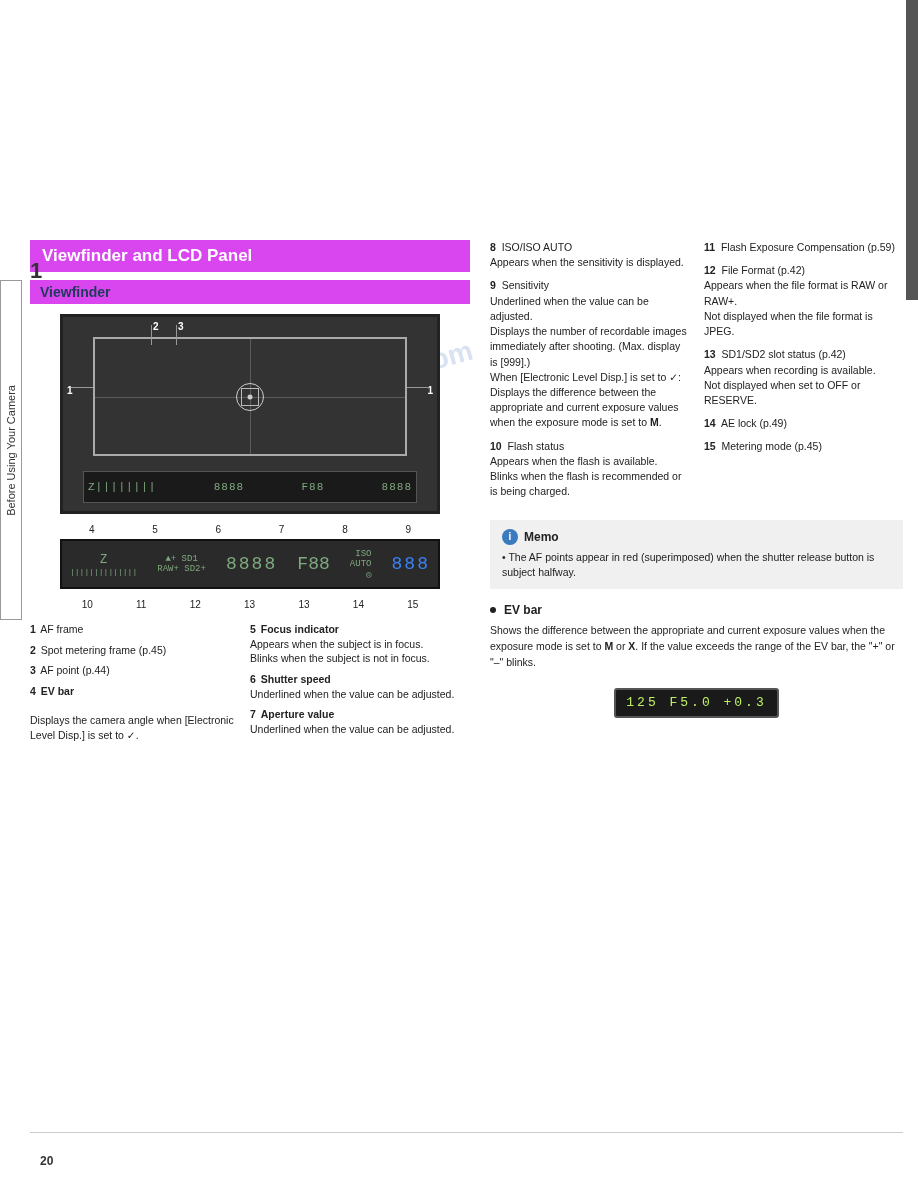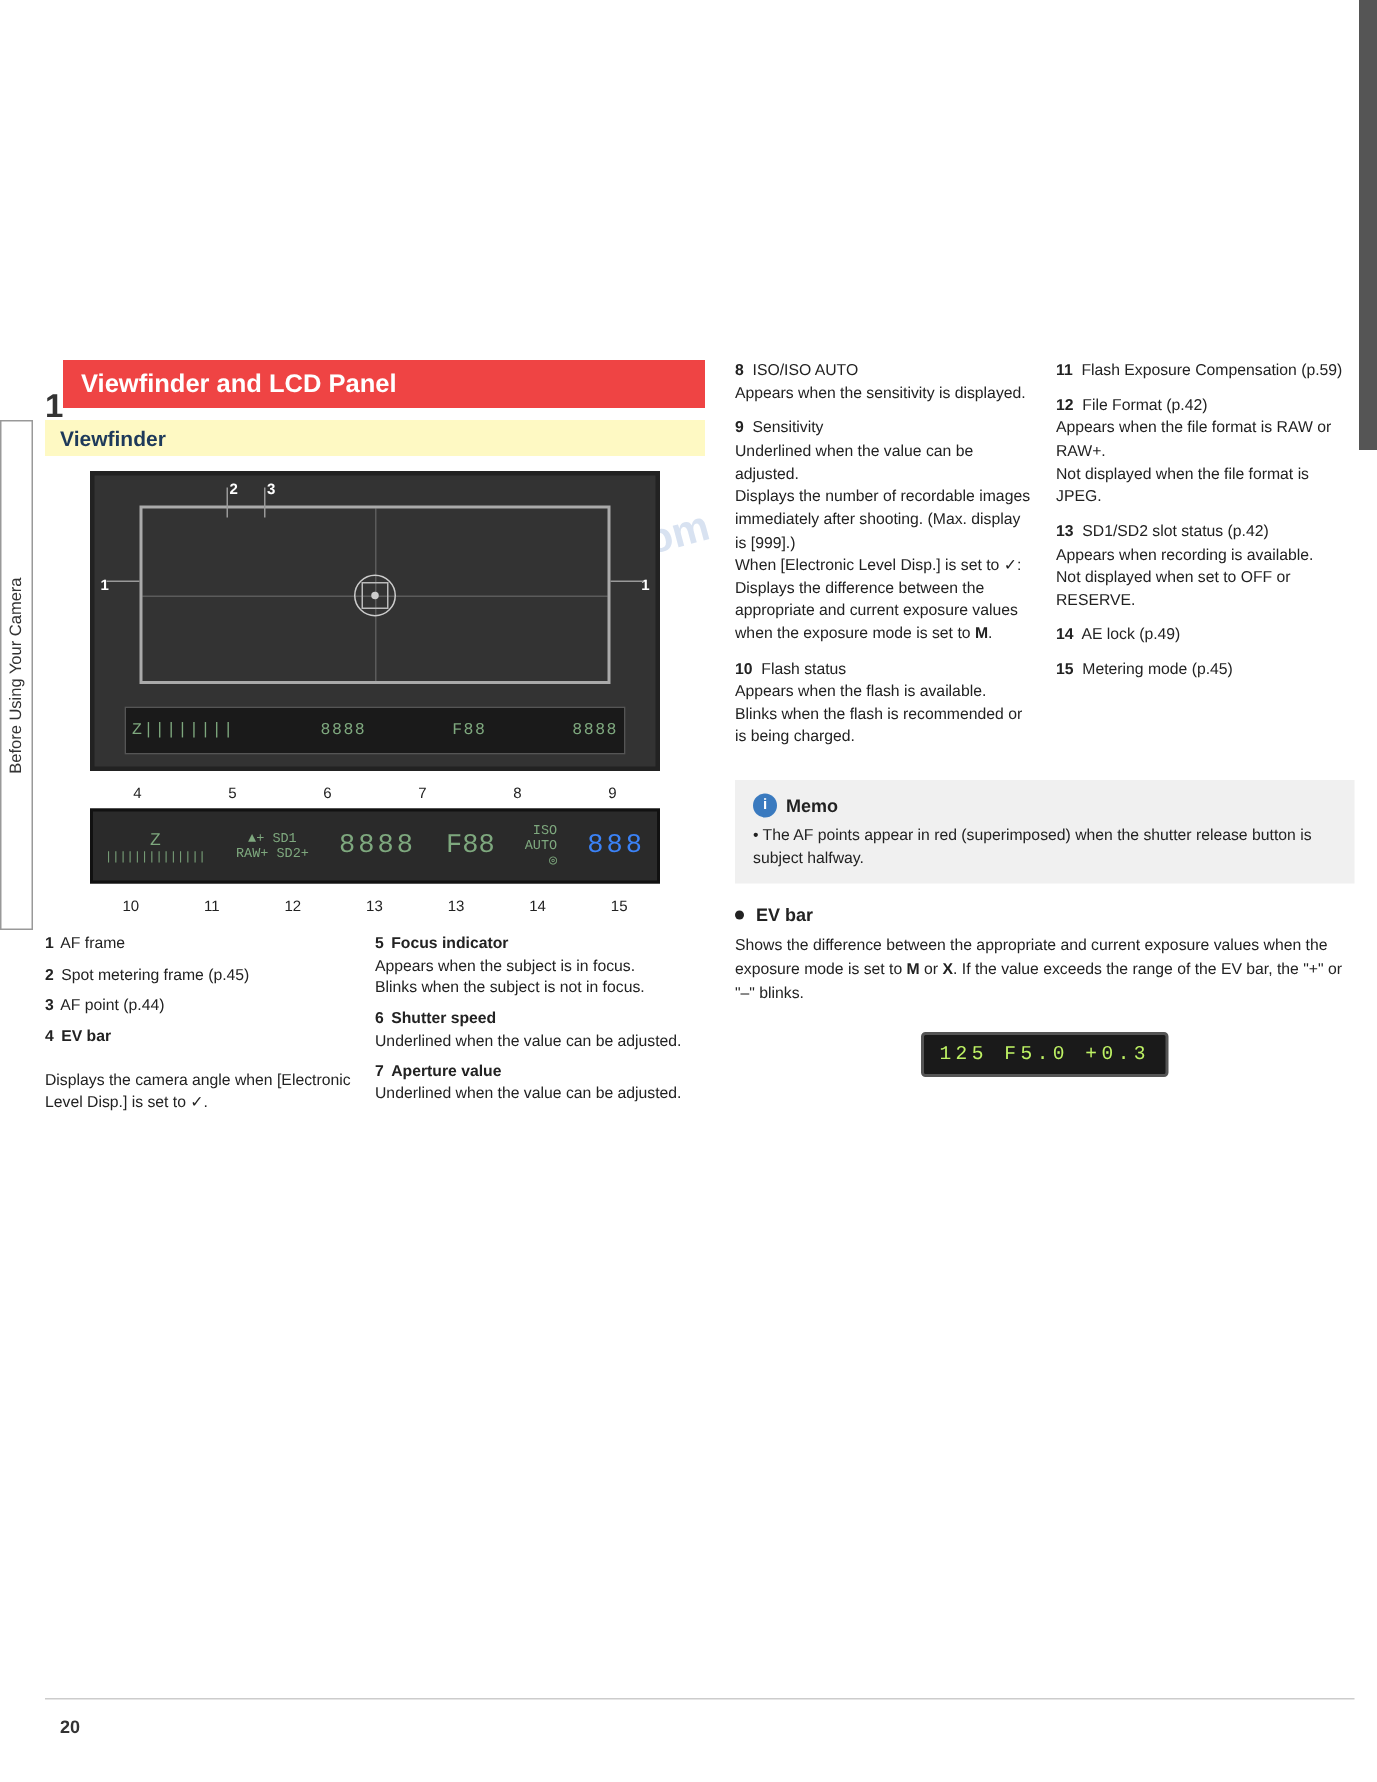--- a/index.html
+++ b/index.html
@@ -71,32 +71,31 @@
       flex-shrink: 0;
     }
 
     
     .right-col {
       flex: 1;
     }
 
     
     .section-header-blue {
-      background: #ef4444;
+      background: #d946ef;
       color: #fff;
       font-size: 17px;
       font-weight: bold;
       padding: 6px 12px;
       margin-bottom: 8px;
-      margin-left: 12px;
     }
 
     
     .sub-header-blue {
-      background: #fef9c3;
+      background: #d946ef;
       color: #1e3a5a;
       font-size: 14px;
       font-weight: bold;
       padding: 4px 10px;
       margin-bottom: 10px;
     }
 
     
     .vf-diagram {
       background: #333;
@@ -328,21 +327,21 @@
     .ev-display-text {
       font-family: Liberation Mono, monospace;
       color: #bef264;
       font-size: 13px;
       letter-spacing: 3px;
     }
 
     
     .page-num {
       position: absolute;
-      bottom: 30px;
+      bottom: 20px;
       left: 40px;
       font-size: 12px;
       font-weight: bold;
       color: #333;
     }
 
     
     .watermark {
       position: absolute;
       top: 370px;

